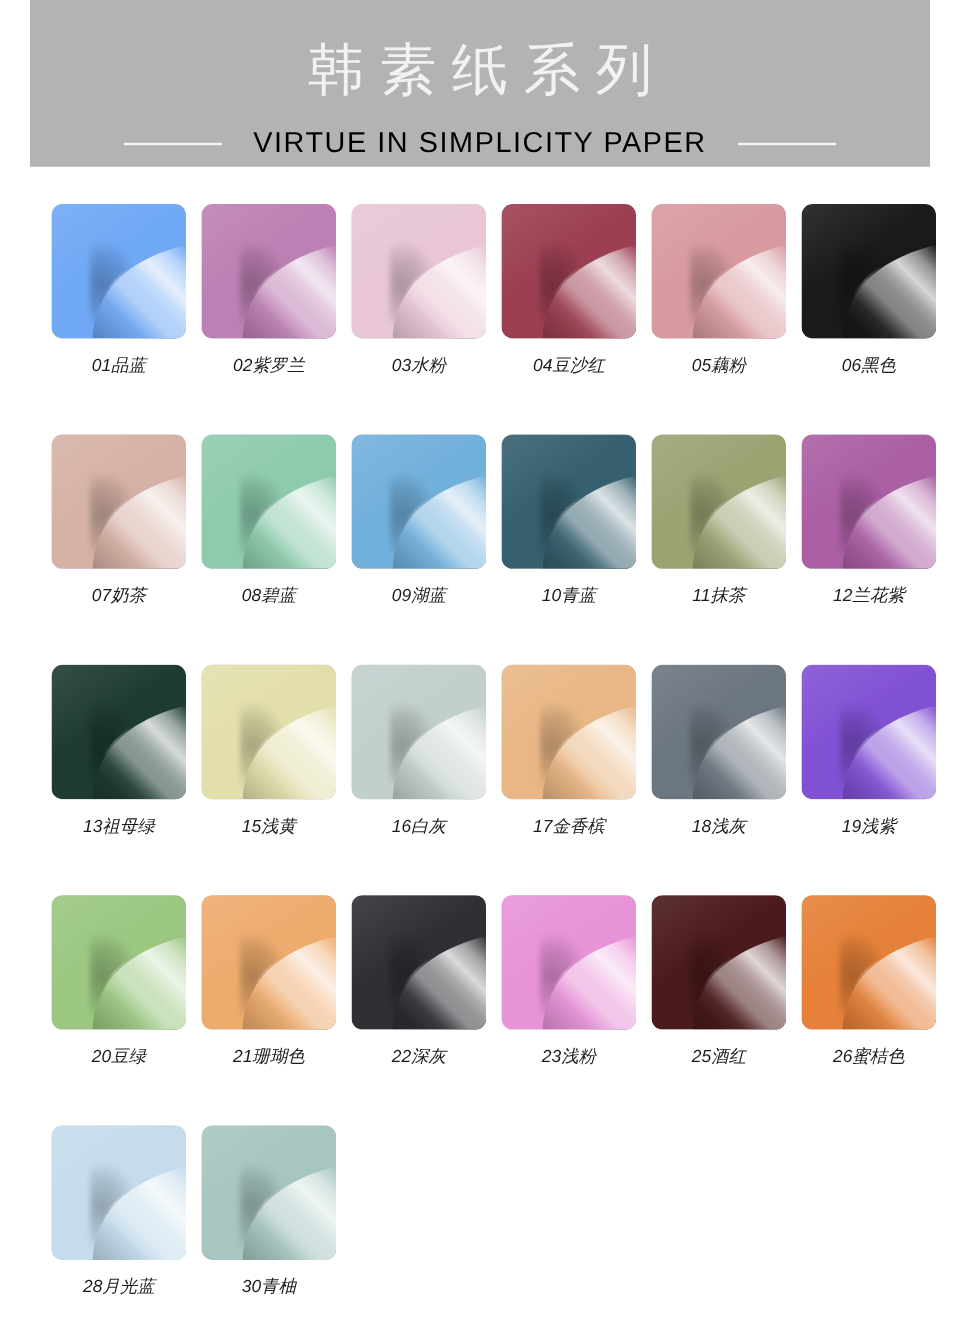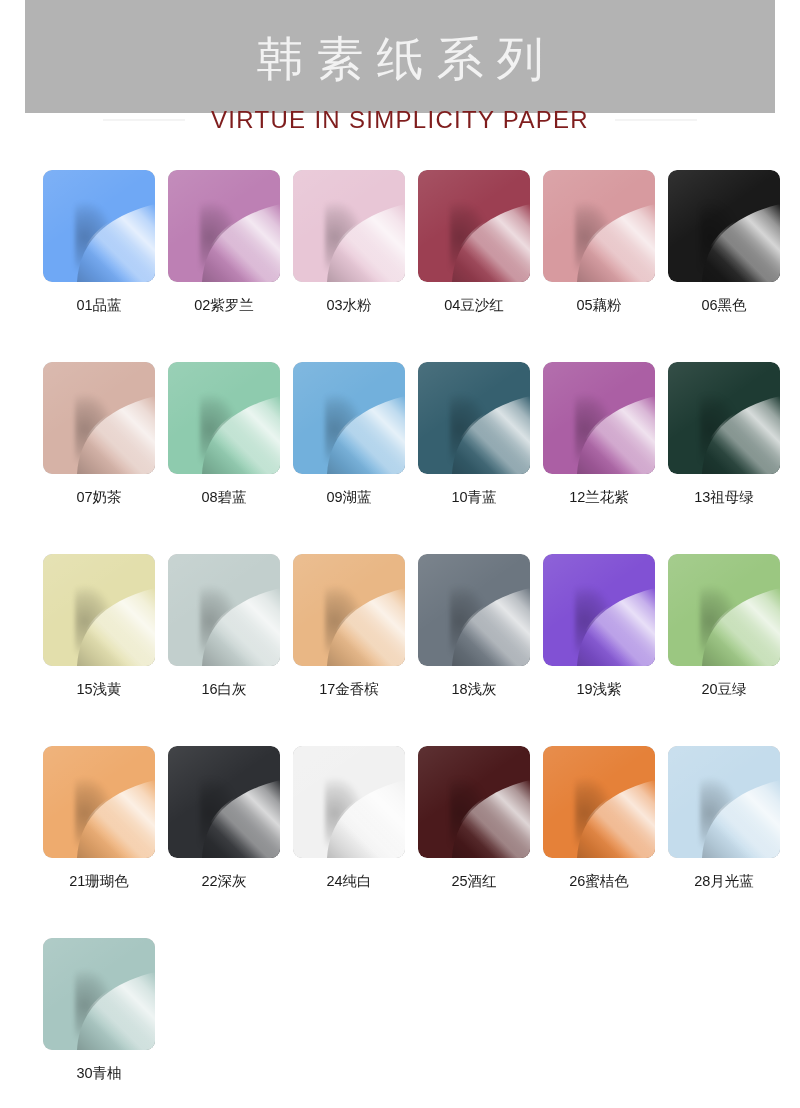--- a/index.html
+++ b/index.html
@@ -15,21 +15,21 @@
     overflow: hidden;
     position: relative;
   }
 
   
   .banner {
     position: absolute;
     left: 25px;
     top: 0;
     width: 750px;
-    height: 113px;
+    height: 139px;
     background: #b3b3b3;
     box-sizing: border-box;
   }
   .banner-title {
     position: absolute;
     left: 0;
     right: 0;
     top: 30px;
     text-align: center;
     color: #f2f2f2;
@@ -52,21 +52,21 @@
     justify-content: center;
     gap: 26px;
   }
   .banner-rule {
     height: 2px;
     width: 82px;
     background: #f4f4f4;
     flex: none;
   }
   .banner-subtitle {
-    color: #7f1d1d;
+    color: #000000;
     font-size: 24px;
     line-height: 26px;
     letter-spacing: 1.3px;
     white-space: nowrap;
     font-family: "Liberation Sans", "DejaVu Sans", sans-serif;
     font-weight: 400;
   }
 
   
   .grid {
@@ -74,20 +74,21 @@
     left: 43px;
     top: 170px;
     width: 737px;
     display: grid;
     grid-template-columns: repeat(6, 112px);
     column-gap: 13px;
     row-gap: 48px;
   }
   .swatch-cell {
     width: 112px;
+    font-style: italic;
   }
   .chip {
     position: relative;
     width: 112px;
     height: 112px;
     border-radius: 9px;
     overflow: hidden;
     background: #cccccc;
   }
   
@@ -293,20 +294,31 @@
         <div class="chip-sheen"></div>
         <div class="chip-shade"></div>
         <div class="chip-fold-shadow"></div>
         <div class="chip-curl" style="background-color: rgb(54, 96, 111);"></div>
         <div class="chip-crease"></div>
       </div>
       <div class="swatch-label">10青蓝</div>
     </div>
     <div class="swatch-cell">
       <div class="chip">
+        <div class="chip-base" style="background: rgb(154, 164, 115);"></div>
+        <div class="chip-sheen"></div>
+        <div class="chip-shade"></div>
+        <div class="chip-fold-shadow"></div>
+        <div class="chip-curl" style="background-color: rgb(154, 164, 115);"></div>
+        <div class="chip-crease"></div>
+      </div>
+      <div class="swatch-label">11抹茶</div>
+    </div>
+    <div class="swatch-cell">
+      <div class="chip">
         <div class="chip-base" style="background: rgb(171, 95, 164);"></div>
         <div class="chip-sheen"></div>
         <div class="chip-shade"></div>
         <div class="chip-fold-shadow"></div>
         <div class="chip-curl" style="background-color: rgb(171, 95, 164);"></div>
         <div class="chip-crease"></div>
       </div>
       <div class="swatch-label">12兰花紫</div>
     </div>
     <div class="swatch-cell">
@@ -403,28 +415,28 @@
         <div class="chip-sheen"></div>
         <div class="chip-shade"></div>
         <div class="chip-fold-shadow"></div>
         <div class="chip-curl" style="background-color: rgb(46, 48, 52);"></div>
         <div class="chip-crease"></div>
       </div>
       <div class="swatch-label">22深灰</div>
     </div>
     <div class="swatch-cell">
       <div class="chip">
-        <div class="chip-base" style="background: rgb(241, 241, 241);"></div>
-        <div class="chip-sheen"></div>
-        <div class="chip-shade"></div>
-        <div class="chip-fold-shadow"></div>
-        <div class="chip-curl" style="background-color: rgb(241, 241, 241);"></div>
-        <div class="chip-crease"></div>
-      </div>
-      <div class="swatch-label">24纯白</div>
+        <div class="chip-base" style="background: rgb(231, 147, 216);"></div>
+        <div class="chip-sheen"></div>
+        <div class="chip-shade"></div>
+        <div class="chip-fold-shadow"></div>
+        <div class="chip-curl" style="background-color: rgb(231, 147, 216);"></div>
+        <div class="chip-crease"></div>
+      </div>
+      <div class="swatch-label">23浅粉</div>
     </div>
     <div class="swatch-cell">
       <div class="chip">
         <div class="chip-base" style="background: rgb(75, 26, 28);"></div>
         <div class="chip-sheen"></div>
         <div class="chip-shade"></div>
         <div class="chip-fold-shadow"></div>
         <div class="chip-curl" style="background-color: rgb(75, 26, 28);"></div>
         <div class="chip-crease"></div>
       </div>

